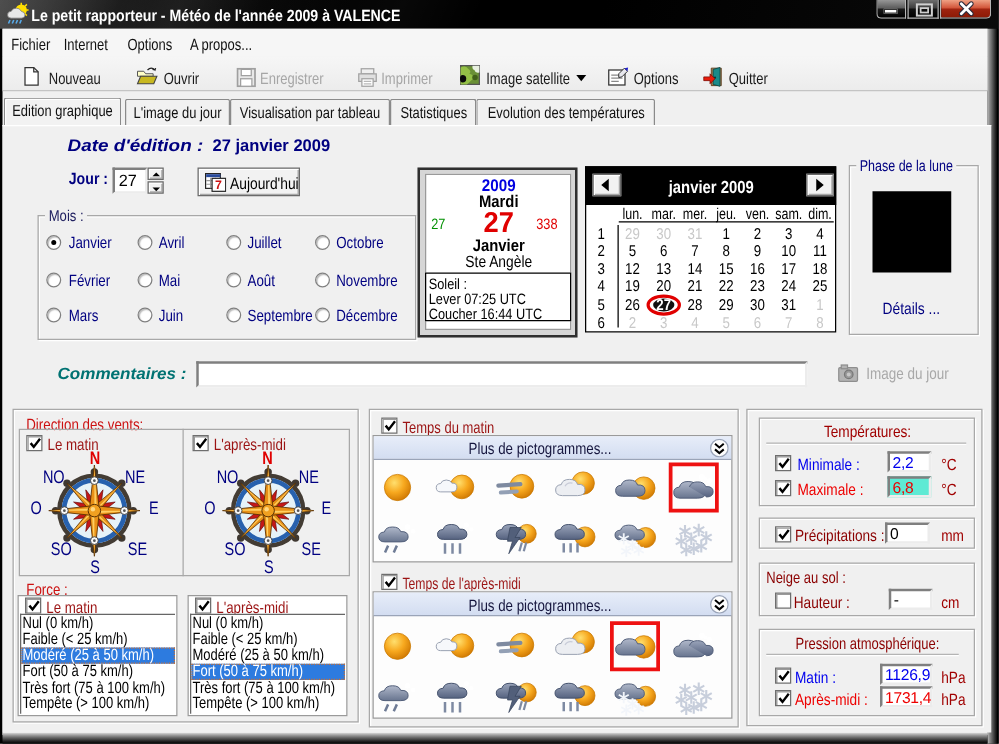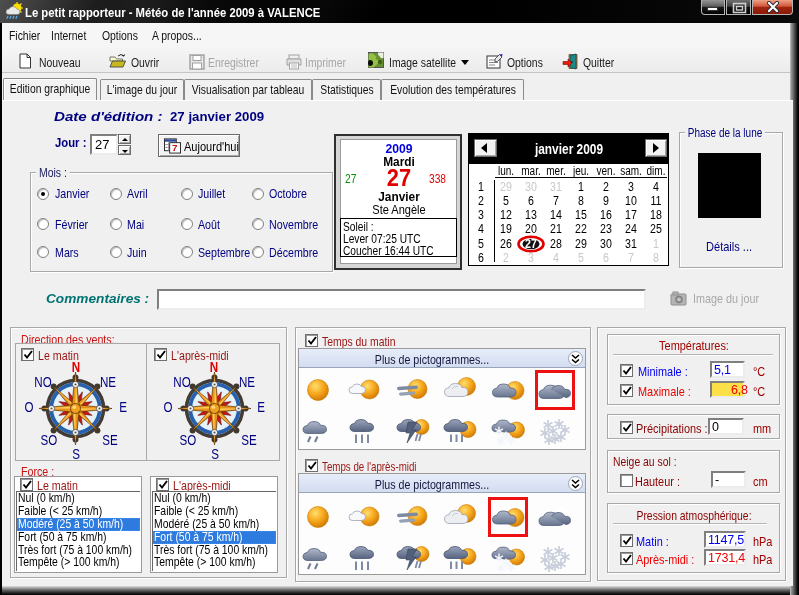--- a/index.html
+++ b/index.html
@@ -644,29 +644,29 @@
 <div class="abs etch" style="left:597px;top:327px;width:189px;height:254px;"></div>
 <div class="abs grp" style="left:607px;top:334px;width:173px;height:71px;"></div>
 <div class="t" style="left:693.5px;top:344.5px;font-size:13px;color:#a00000;transform:translate(-50%,-50%) scaleX(0.84);">Températures:</div>
 <div class="abs" style="left:613px;top:354px;width:160px;height:1px;background:#b4b4b4;box-shadow:0 1px 0 #fff;"></div>
 <div class="abs chk" style="left:620px;top:364px;">
     <svg width="13" height="13" viewBox="0 0 13 13" style="position:absolute;left:0;top:0">
       <path d="M2.5 5.5 L5 8.5 L10 2" stroke="#000" stroke-width="1.9" fill="none"></path>
     </svg>
   </div>
 <div class="t" style="left:638px;top:364px;font-size:13px;color:#0000ee;transform:scaleX(0.84);transform-origin:left top;">Minimale :</div>
-<div class="abs" style="left:710px;top:361px;width:35px;height:17px;border-top:2px solid #7f7f7f;border-left:2px solid #7f7f7f;border-right:2px solid #ececec;border-bottom:2px solid #ececec;background:#fff;font-size:12.5px;line-height:14px;letter-spacing:-0.2px;color:#0000ee;padding-left:2px;">5,1</div>
+<div class="abs" style="left:710px;top:361px;width:35px;height:17px;border-top:2px solid #7f7f7f;border-left:2px solid #7f7f7f;border-right:2px solid #ececec;border-bottom:2px solid #ececec;background:#fff;font-size:12.5px;line-height:14px;letter-spacing:-0.2px;color:#0000ee;padding-left:2px;">2,2</div>
 <div class="t" style="left:753px;top:364px;font-size:13px;color:#a00000;transform:scaleX(0.84);transform-origin:left top;">°C</div>
 <div class="abs chk" style="left:620px;top:384px;">
     <svg width="13" height="13" viewBox="0 0 13 13" style="position:absolute;left:0;top:0">
       <path d="M2.5 5.5 L5 8.5 L10 2" stroke="#000" stroke-width="1.9" fill="none"></path>
     </svg>
   </div>
 <div class="t" style="left:638px;top:384px;font-size:13px;color:#ee0000;transform:scaleX(0.84);transform-origin:left top;">Maximale :</div>
-<div class="abs" style="left:710px;top:381px;width:35px;height:17px;border-top:2px solid #7f7f7f;border-left:2px solid #7f7f7f;border-right:2px solid #ececec;border-bottom:2px solid #ececec;background:#fde047;font-size:12.5px;line-height:14px;letter-spacing:-0.2px;color:#ee0000;padding-left:19px;">6,8</div>
+<div class="abs" style="left:710px;top:381px;width:35px;height:17px;border-top:2px solid #7f7f7f;border-left:2px solid #7f7f7f;border-right:2px solid #ececec;border-bottom:2px solid #ececec;background:#5eead4;font-size:12.5px;line-height:14px;letter-spacing:-0.2px;color:#ee0000;padding-left:2px;">6,8</div>
 <div class="t" style="left:753px;top:384px;font-size:13px;color:#a00000;transform:scaleX(0.84);transform-origin:left top;">°C</div>
 <div class="abs grp" style="left:607px;top:414px;width:173px;height:25px;"></div>
 <div class="abs chk" style="left:620px;top:421px;">
     <svg width="13" height="13" viewBox="0 0 13 13" style="position:absolute;left:0;top:0">
       <path d="M2.5 5.5 L5 8.5 L10 2" stroke="#000" stroke-width="1.9" fill="none"></path>
     </svg>
   </div>
 <div class="t" style="left:636px;top:421px;font-size:13px;color:#8b0000;transform:scaleX(0.84);transform-origin:left top;">Précipitations :</div>
 <div class="abs" style="left:708px;top:418px;width:36px;height:17px;border-top:2px solid #7f7f7f;border-left:2px solid #7f7f7f;border-right:2px solid #ececec;border-bottom:2px solid #ececec;background:#fff;font-size:12.5px;line-height:14px;letter-spacing:-0.2px;color:#000;padding-left:2px;">0</div>
 <div class="t" style="left:753px;top:421px;font-size:13px;color:#a00000;transform:scaleX(0.84);transform-origin:left top;">mm</div>
@@ -678,21 +678,21 @@
 <div class="t" style="left:753px;top:474px;font-size:13px;color:#a00000;transform:scaleX(0.84);transform-origin:left top;">cm</div>
 <div class="abs grp" style="left:607px;top:503px;width:173px;height:70px;"></div>
 <div class="t" style="left:693.5px;top:514.5px;font-size:13px;color:#8b0000;transform:translate(-50%,-50%) scaleX(0.8);">Pression atmosphérique:</div>
 <div class="abs" style="left:613px;top:523px;width:154px;height:1px;background:#b4b4b4;box-shadow:0 1px 0 #fff;"></div>
 <div class="abs chk" style="left:620px;top:534px;">
     <svg width="13" height="13" viewBox="0 0 13 13" style="position:absolute;left:0;top:0">
       <path d="M2.5 5.5 L5 8.5 L10 2" stroke="#000" stroke-width="1.9" fill="none"></path>
     </svg>
   </div>
 <div class="t" style="left:636px;top:534px;font-size:13px;color:#0000ee;transform:scaleX(0.84);transform-origin:left top;">Matin :</div>
-<div class="abs" style="left:704px;top:531px;width:42px;height:17px;border-top:2px solid #7f7f7f;border-left:2px solid #7f7f7f;border-right:2px solid #ececec;border-bottom:2px solid #ececec;background:#fff;font-size:12.5px;line-height:14px;letter-spacing:-0.2px;color:#0000ee;padding-left:2px;">1147,5</div>
+<div class="abs" style="left:704px;top:531px;width:42px;height:17px;border-top:2px solid #7f7f7f;border-left:2px solid #7f7f7f;border-right:2px solid #ececec;border-bottom:2px solid #ececec;background:#fff;font-size:12.5px;line-height:14px;letter-spacing:-0.2px;color:#0000ee;padding-left:2px;">1126,9</div>
 <div class="t" style="left:753px;top:534px;font-size:13px;color:#a00000;transform:scaleX(0.84);transform-origin:left top;">hPa</div>
 <div class="abs chk" style="left:620px;top:552px;">
     <svg width="13" height="13" viewBox="0 0 13 13" style="position:absolute;left:0;top:0">
       <path d="M2.5 5.5 L5 8.5 L10 2" stroke="#000" stroke-width="1.9" fill="none"></path>
     </svg>
   </div>
 <div class="t" style="left:636px;top:552px;font-size:13px;color:#ee0000;transform:scaleX(0.84);transform-origin:left top;">Après-midi :</div>
 <div class="abs" style="left:704px;top:549px;width:42px;height:17px;border-top:2px solid #7f7f7f;border-left:2px solid #7f7f7f;border-right:2px solid #ececec;border-bottom:2px solid #ececec;background:#fff;font-size:12.5px;line-height:14px;letter-spacing:-0.2px;color:#ee0000;padding-left:2px;">1731,4</div>
 <div class="t" style="left:753px;top:552px;font-size:13px;color:#a00000;transform:scaleX(0.84);transform-origin:left top;">hPa</div>
 

